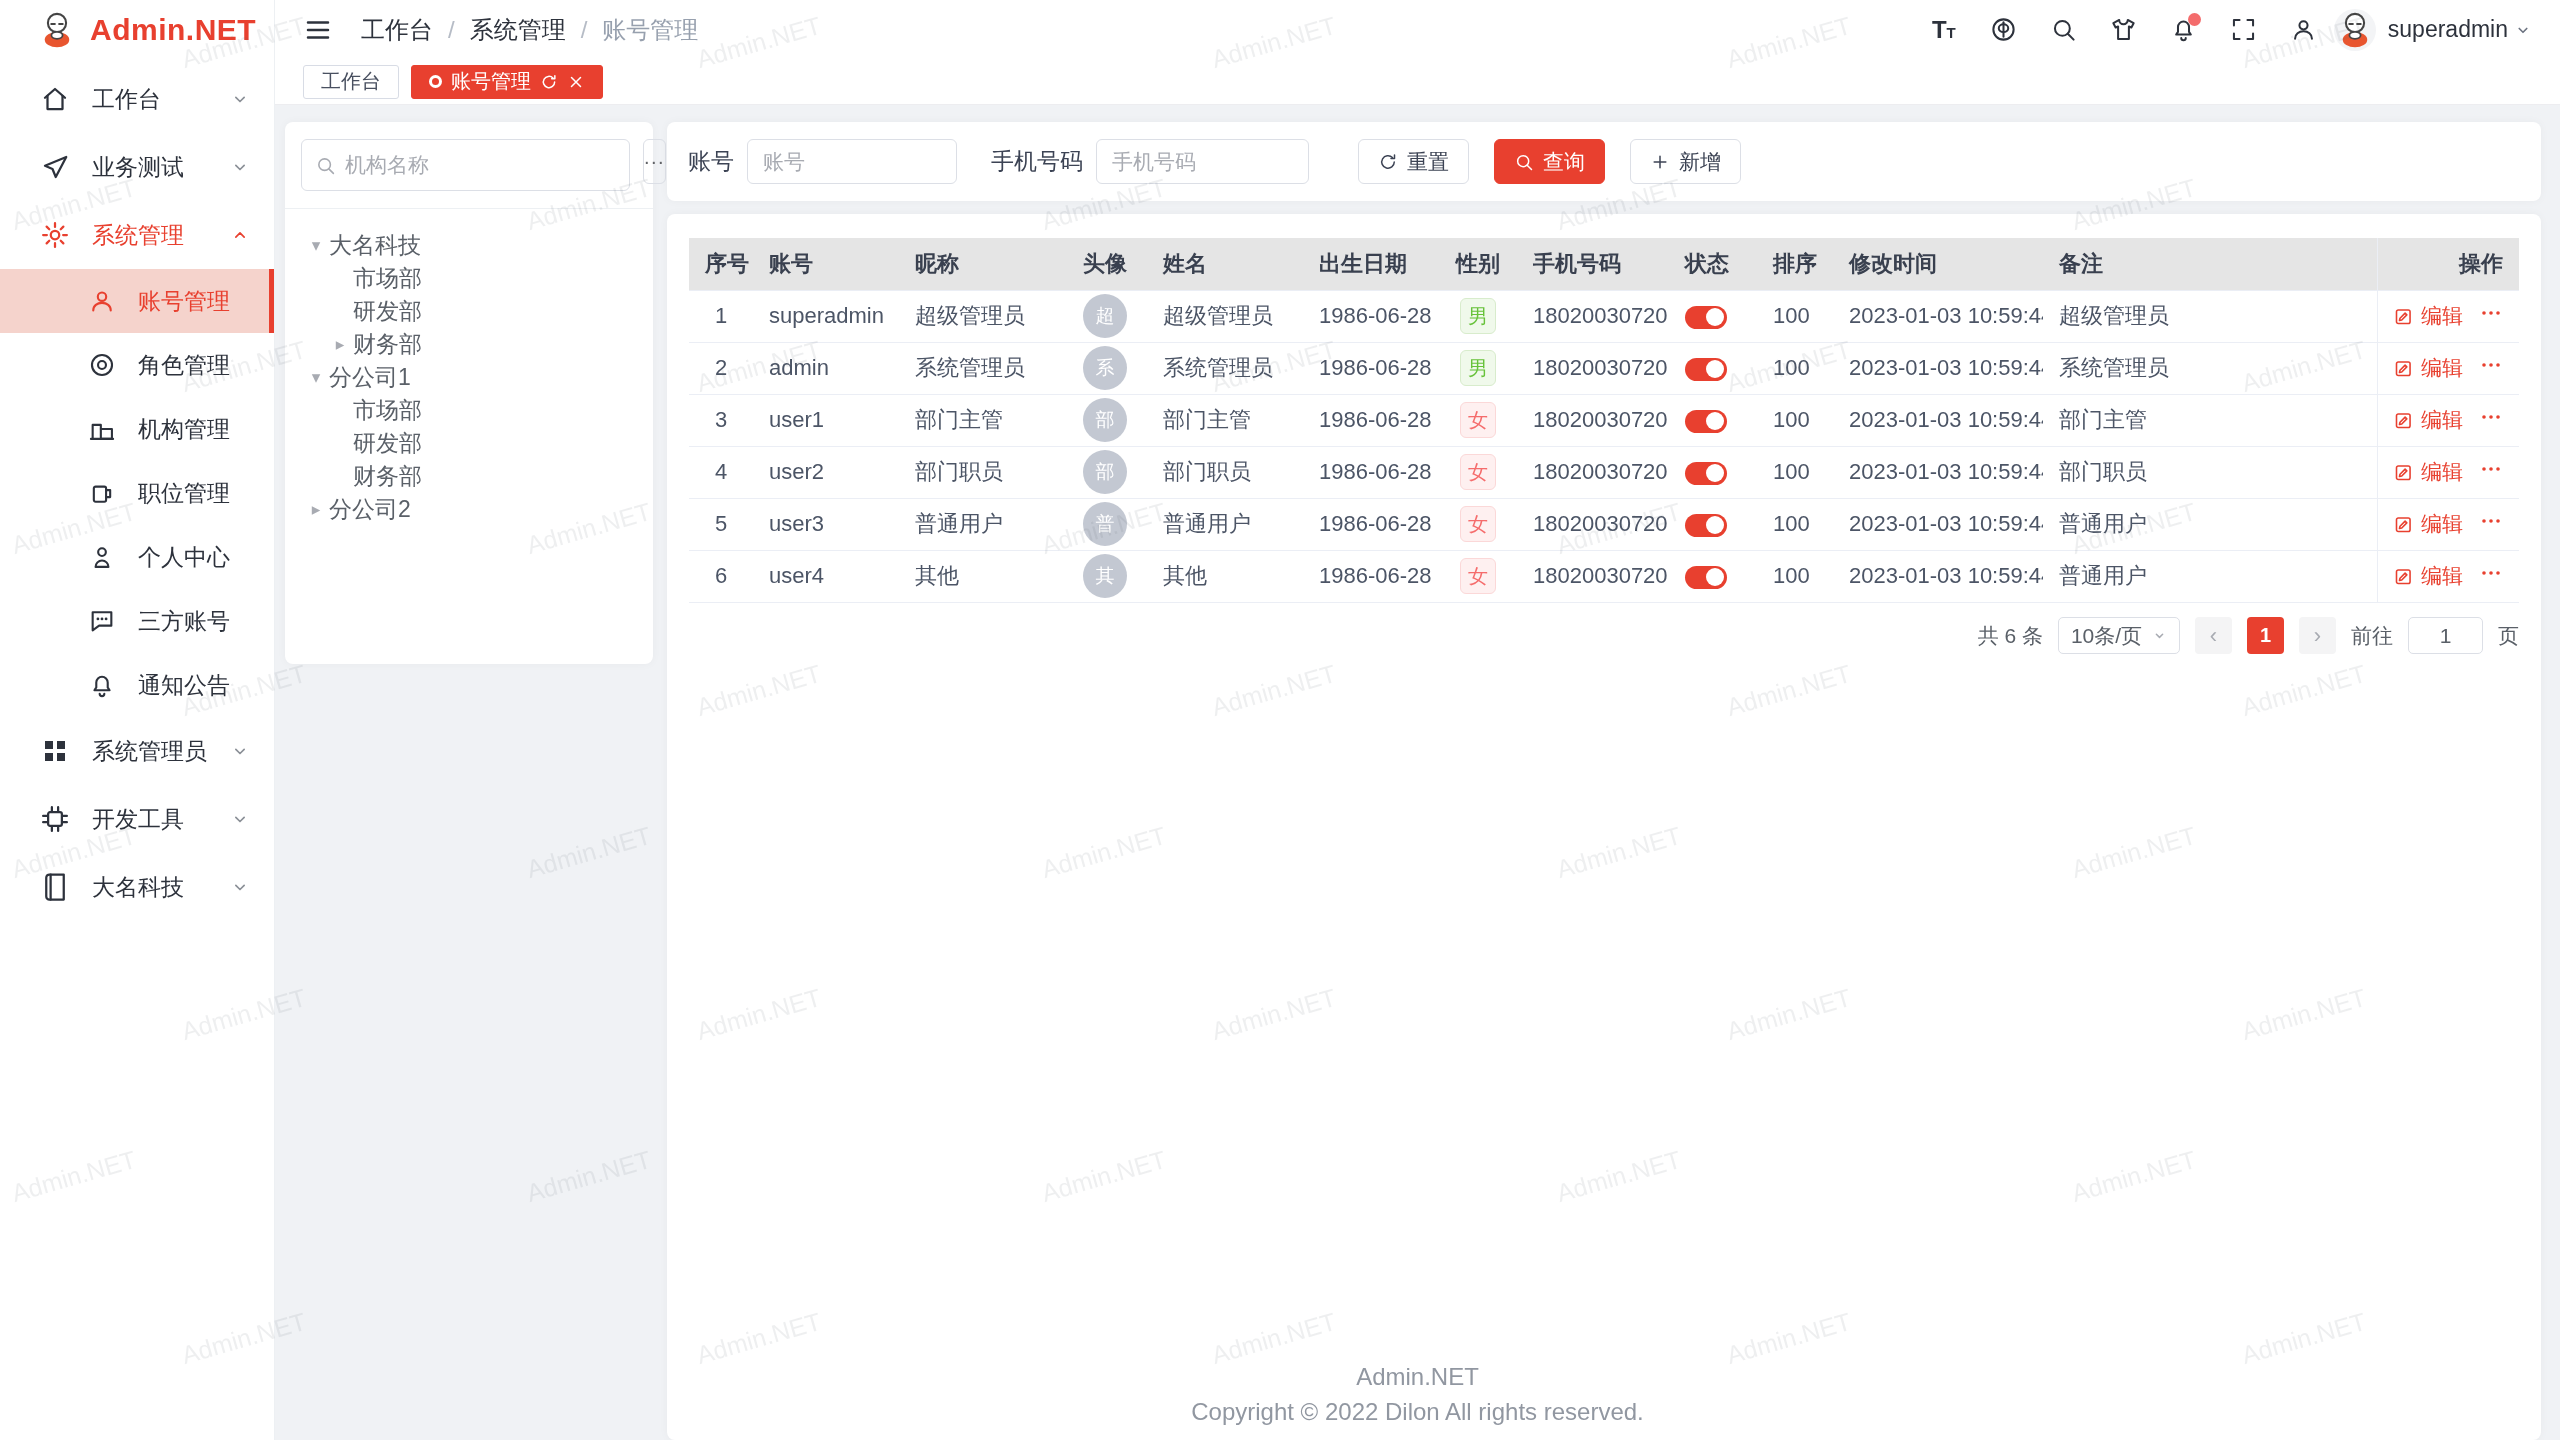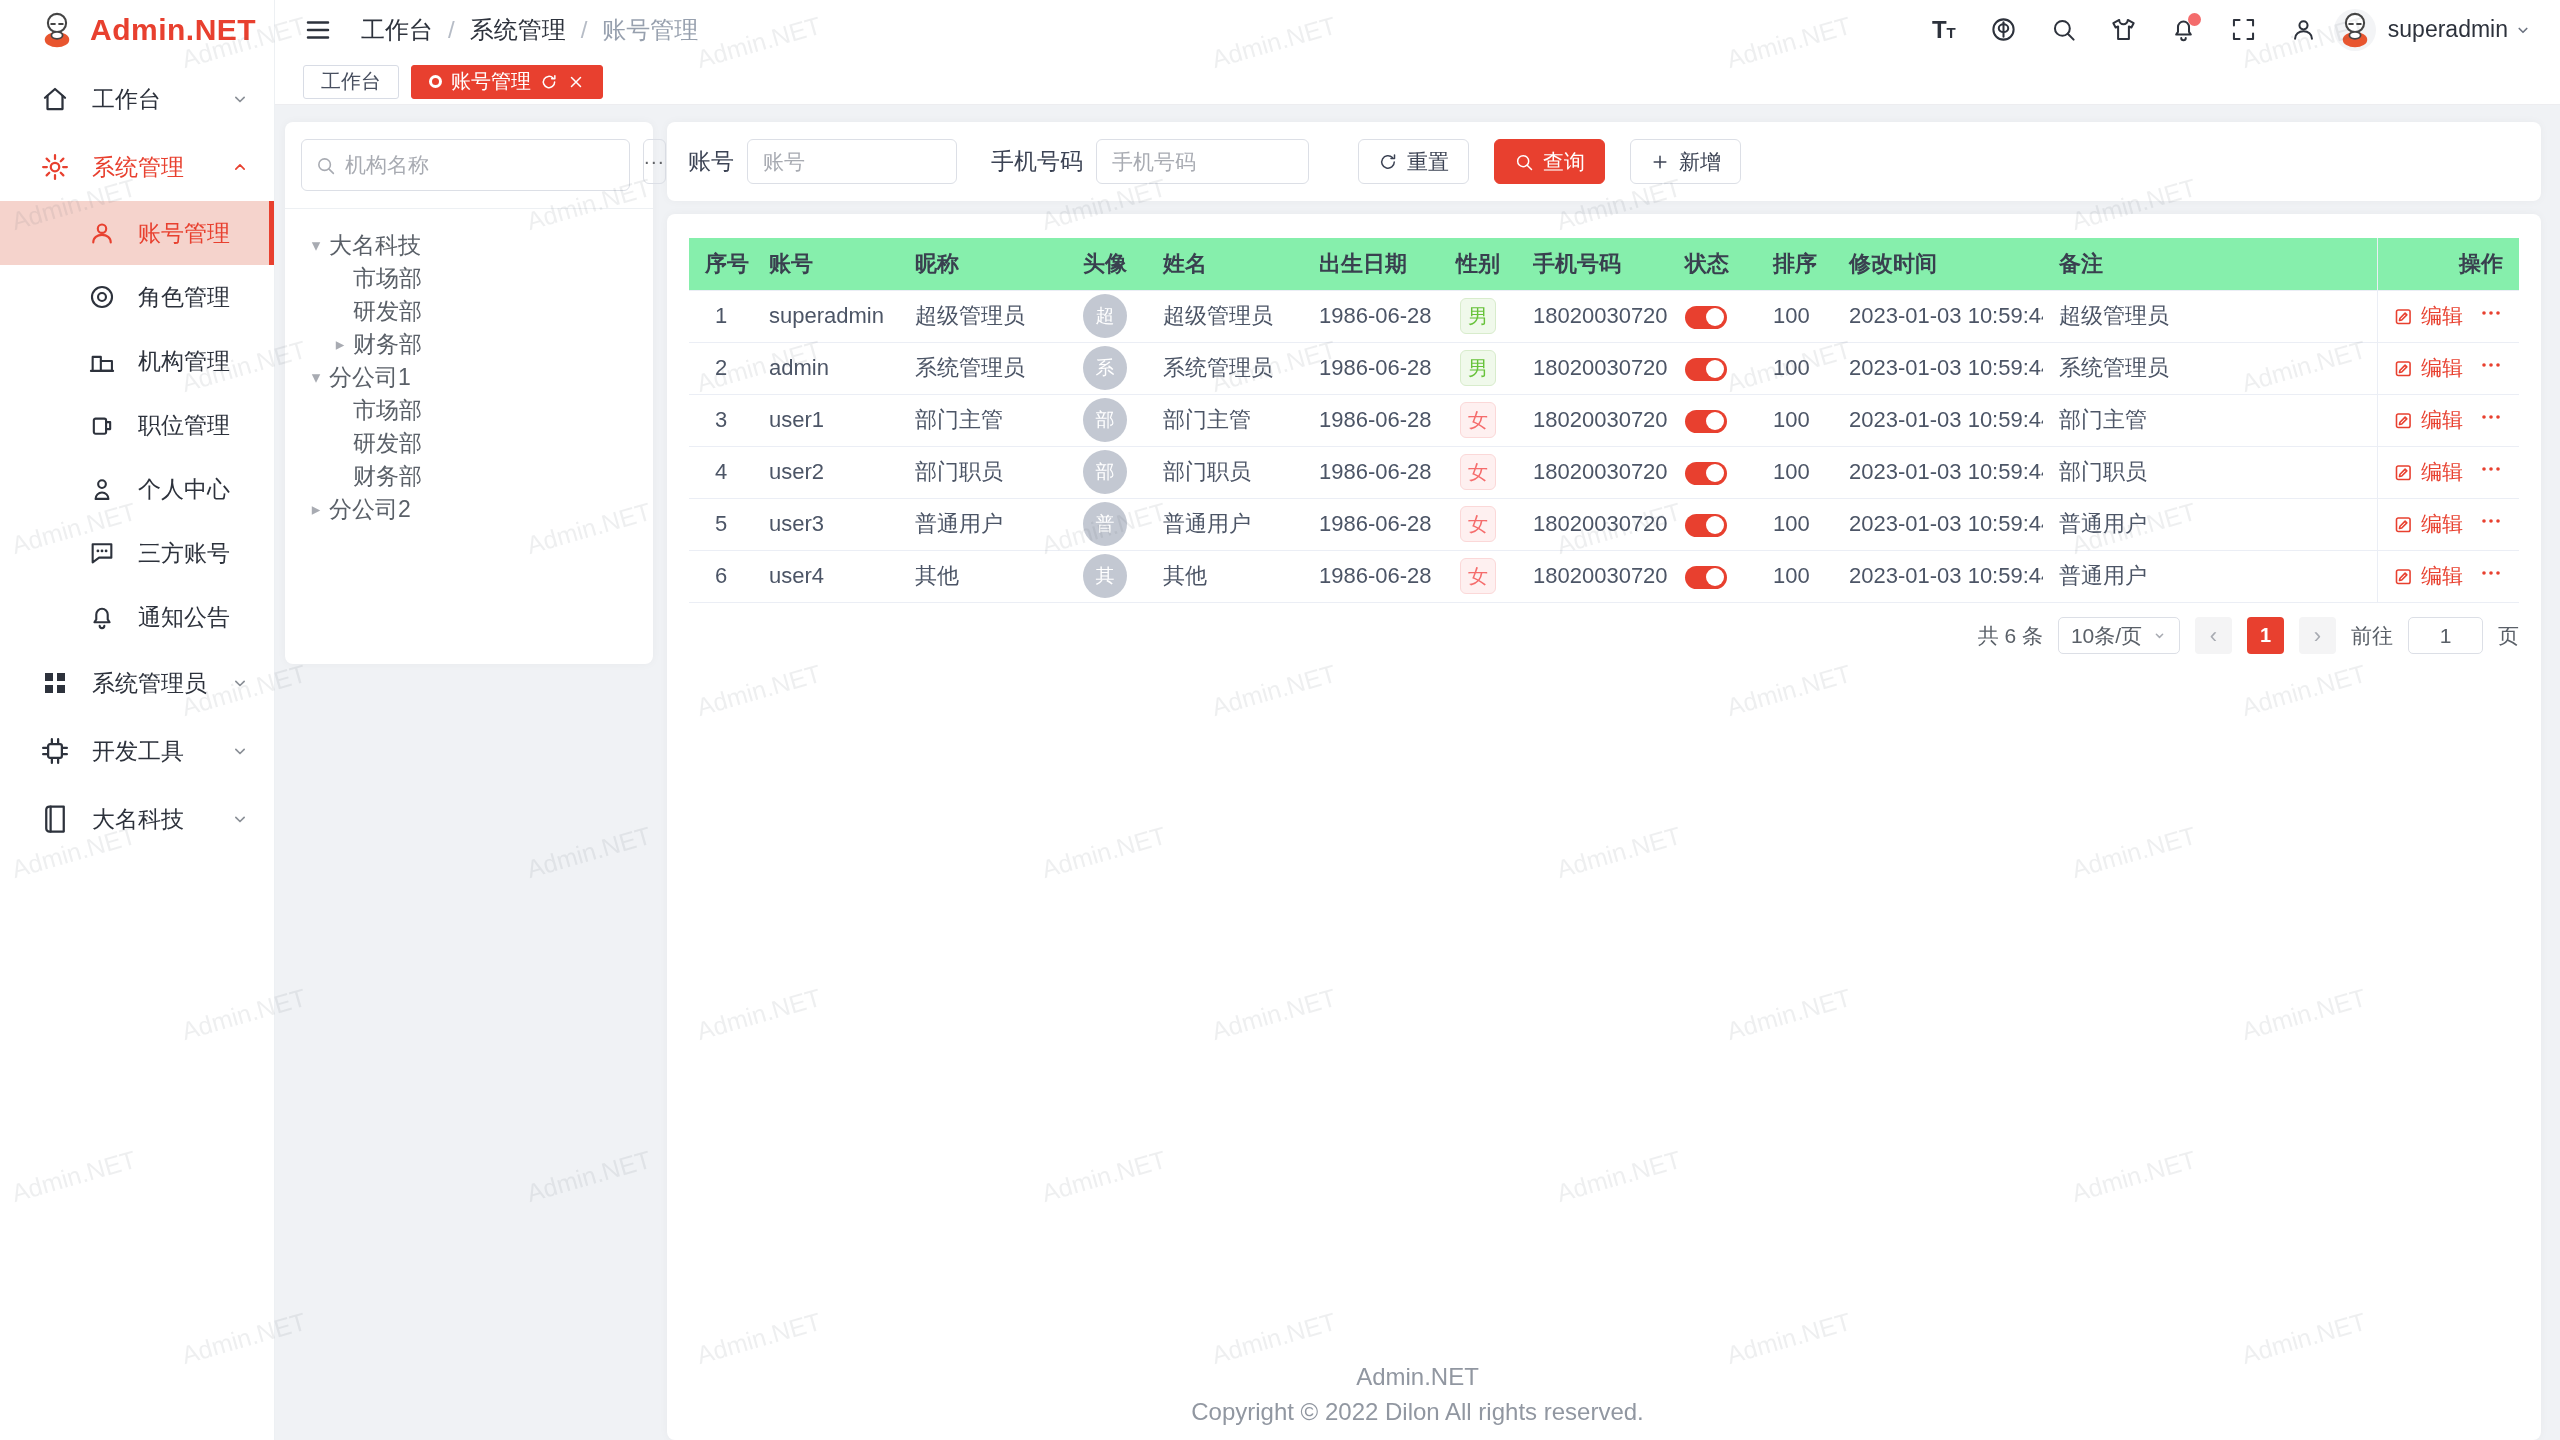--- a/index.html
+++ b/index.html
@@ -78,21 +78,21 @@
   .gap32 { width:34px; flex-shrink:0; }
   .gap48 { width:49px; flex-shrink:0; }
   .btn { height:45px; padding:0 19px; border-radius:6px; border:1px solid #dcdfe6; background:#fff; color:#3c4354; font-size:21px; display:flex; align-items:center; gap:9px; cursor:pointer; }
   .btn .ic { width:20px; height:20px; }
   .btn.primary { background:#e8402f; border-color:#e8402f; color:#fff; }
   .btn + .btn { margin-left:25px; }
 
   
   .table-card { flex:1; min-height:0; padding:24px 22px 0; display:flex; flex-direction:column; }
   table { width:100%; border-collapse:collapse; table-layout:fixed; }
-  thead th { height:52px; background:#86efac; font-size:22px; font-weight:bold; color:#39404f; text-align:left; padding:0 16px; border-bottom:1px solid #ebeef5; overflow:hidden; white-space:nowrap; }
+  thead th { height:52px; background:#e5e5e5; font-size:22px; font-weight:bold; color:#39404f; text-align:left; padding:0 16px; border-bottom:1px solid #ebeef5; overflow:hidden; white-space:nowrap; }
   tbody td { height:52px; font-size:22px; color:#4c5566; padding:0 16px; border-bottom:1px solid #ebeef5; overflow:hidden; white-space:nowrap; }
   th.c, td.c { text-align:center; }
   th.r, td.r { text-align:right; }
   th.opcol, td.opcol { border-left:1px solid #ebeef5; }
   .av { display:inline-flex; width:44px; height:44px; border-radius:50%; background:#c3c8d2; color:#fff; font-size:19px; align-items:center; justify-content:center; vertical-align:middle; }
   .tag { display:inline-block; min-width:36px; height:36px; line-height:34px; padding:0 6px; border-radius:6px; font-size:20px; text-align:center; }
   .tag.male   { color:#67c23a; background:#f0f9eb; border:1px solid #d8eccc; }
   .tag.female { color:#f56c6c; background:#fef0f0; border:1px solid #fbd8d8; }
   .switch { display:inline-block; width:42px; height:23px; border-radius:12px; background:#e8402f; position:relative; vertical-align:middle; cursor:pointer; }
   .switch i { position:absolute; top:2.5px; right:3px; width:18px; height:18px; border-radius:50%; background:#fff; }
@@ -186,20 +186,33 @@
     </div>
     <nav class="menu" id="side-menu">
         <div class="menu-item">
           <span class="ic mi-icon">
             <svg viewBox="0 0 24 24" width="100%" height="100%" fill="none" stroke="currentColor" stroke-width="1.8" stroke-linecap="round" stroke-linejoin="round">
               <path d="M4 11l8-7 8 7"></path>
               <path d="M6 9.5V20h12V9.5"></path>
             </svg>
           </span>
           <span class="mi-label">工作台</span>
+          <span class="ic mi-chev">
+            <svg viewBox="0 0 24 24" width="100%" height="100%" fill="none" stroke="currentColor" stroke-width="2" stroke-linecap="round" stroke-linejoin="round">
+              <path d="M7 10l5 5 5-5"></path>
+            </svg>
+          </span>
+        </div>
+        <div class="menu-item">
+          <span class="ic mi-icon">
+            <svg viewBox="0 0 24 24" width="100%" height="100%" fill="none" stroke="currentColor" stroke-width="1.8" stroke-linecap="round" stroke-linejoin="round">
+              <path d="M21 4L4 11l6 2.6L12.6 20z"></path>
+            </svg>
+          </span>
+          <span class="mi-label">业务测试</span>
           <span class="ic mi-chev">
             <svg viewBox="0 0 24 24" width="100%" height="100%" fill="none" stroke="currentColor" stroke-width="2" stroke-linecap="round" stroke-linejoin="round">
               <path d="M7 10l5 5 5-5"></path>
             </svg>
           </span>
         </div>
         <div class="menu-item red">
           <span class="ic mi-icon">
             <svg viewBox="0 0 24 24" width="100%" height="100%" fill="none" stroke="currentColor" stroke-width="1.8" stroke-linecap="round" stroke-linejoin="round">
               <circle cx="12" cy="12" r="3.4"></circle>

